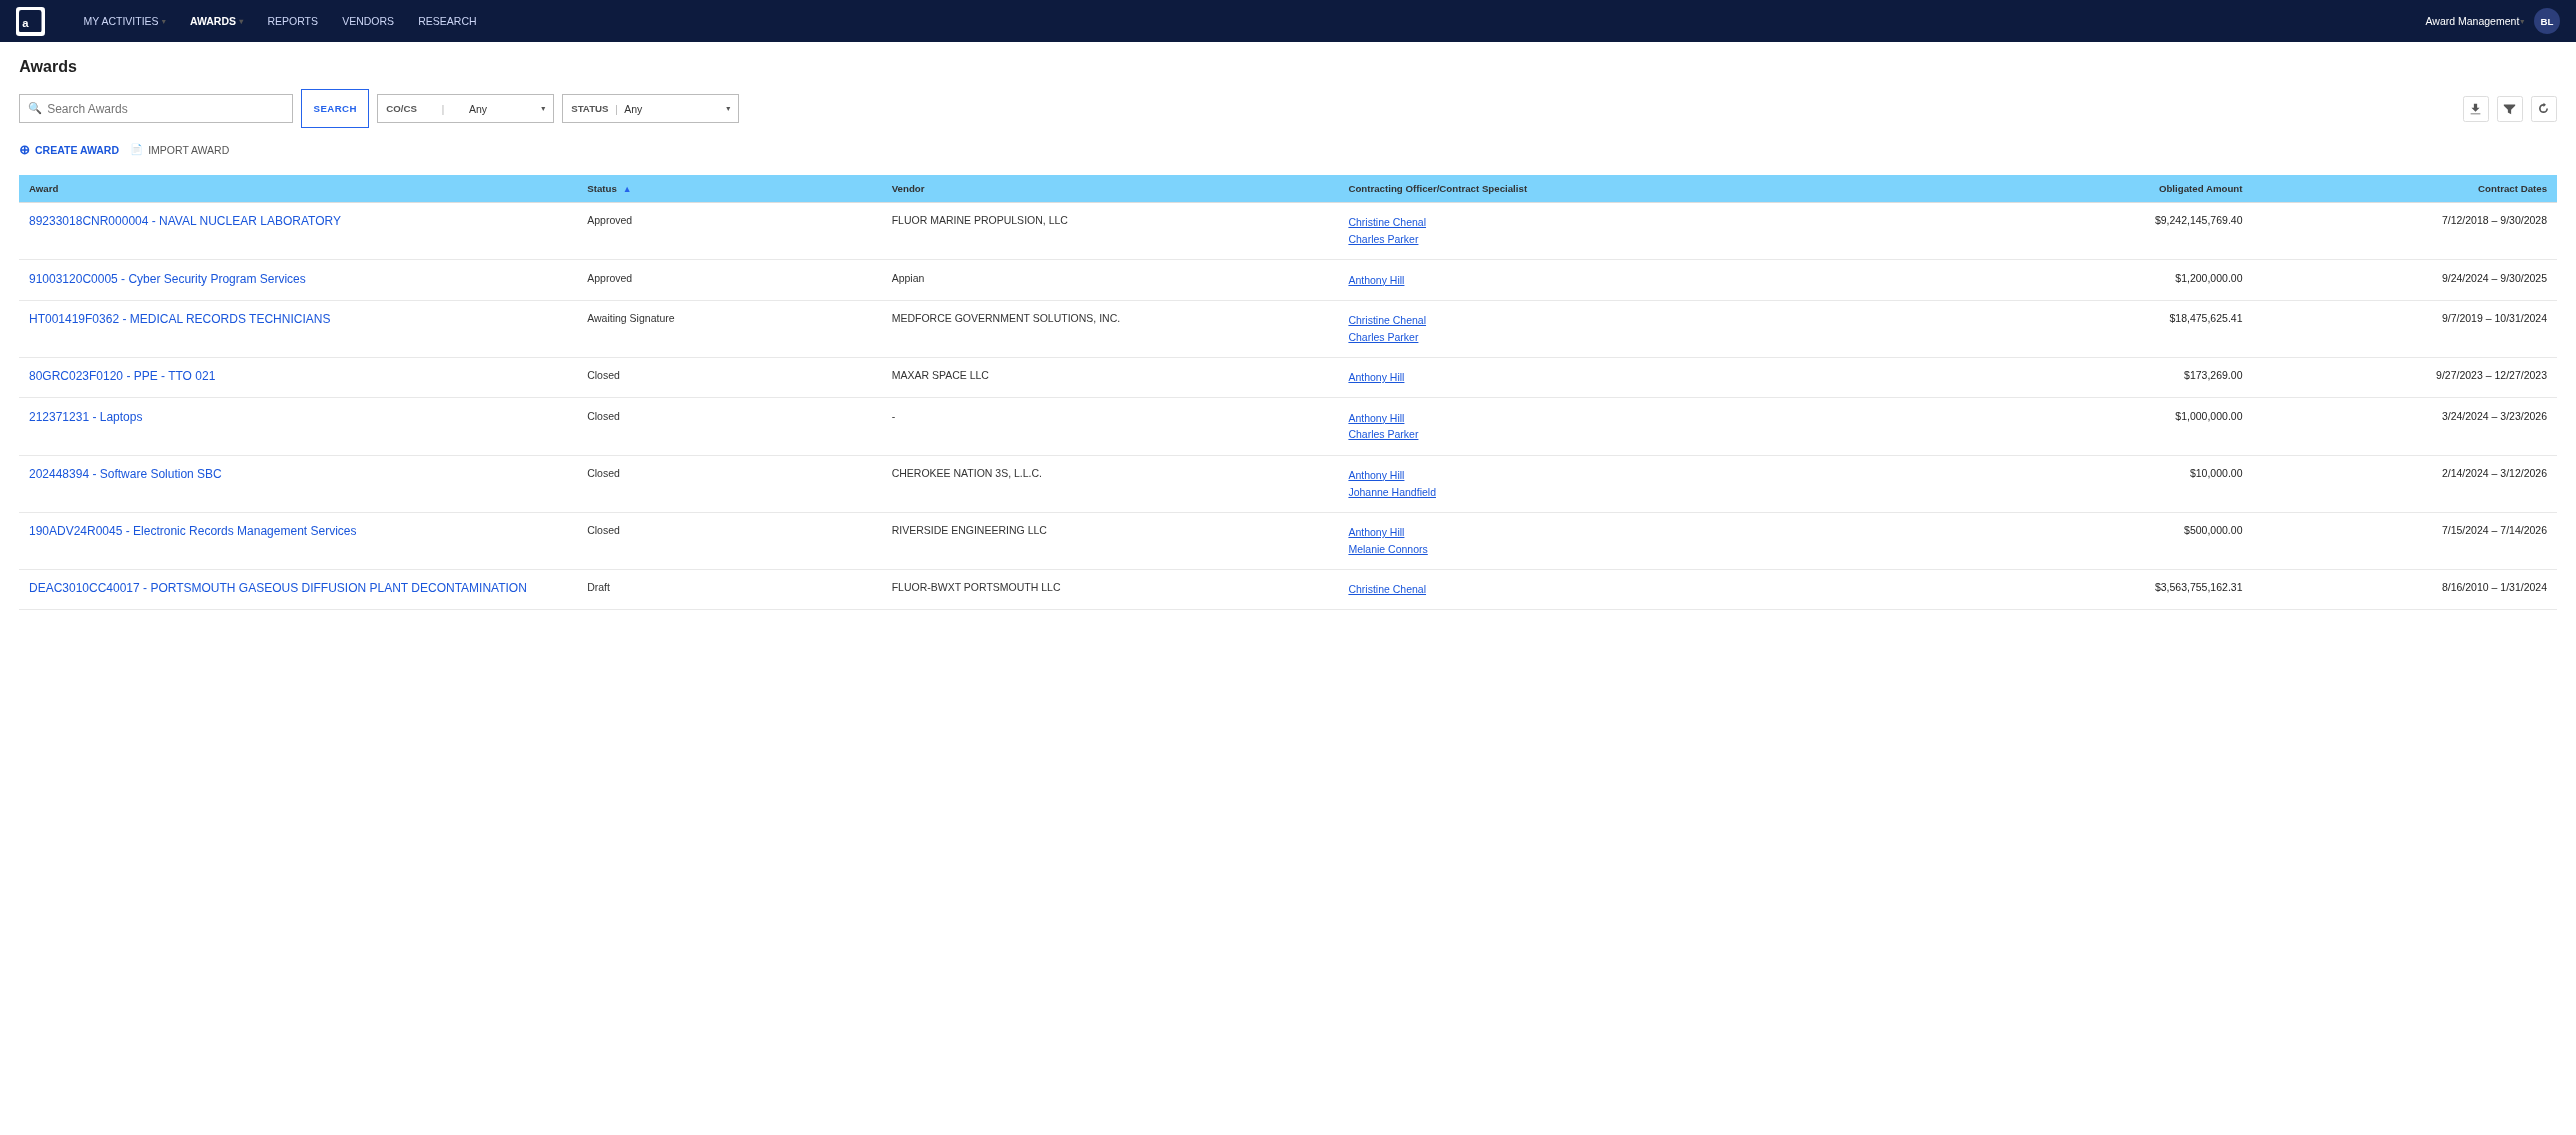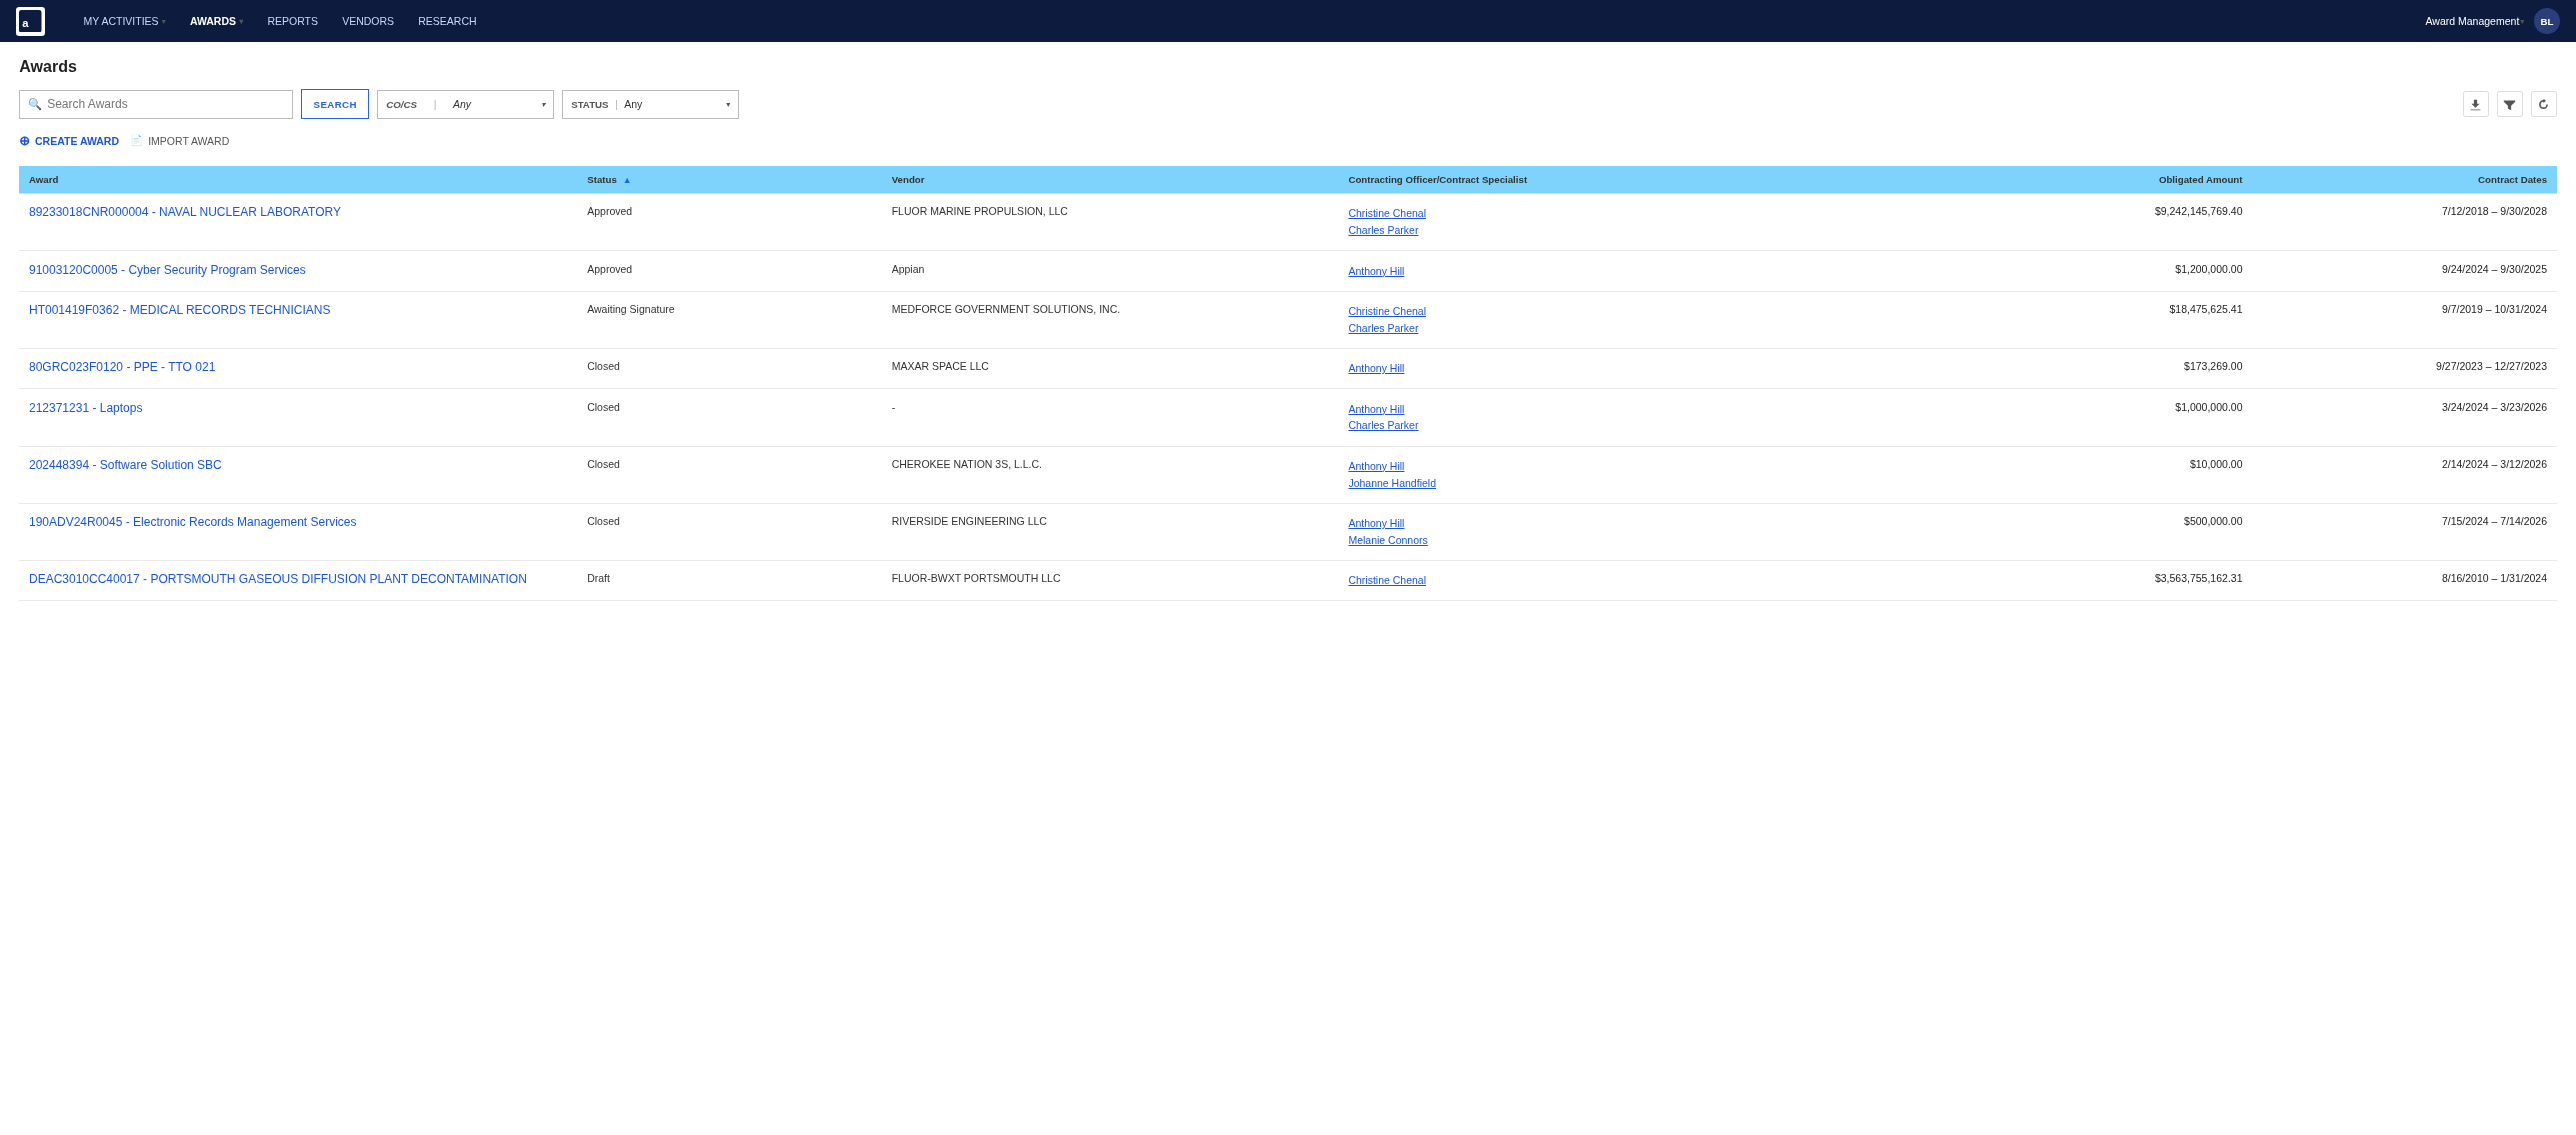--- a/index.html
+++ b/index.html
@@ -58,26 +58,26 @@
       padding: 3.2px 8px; gap: 4.8px; flex: 0 0 274px; height: 29px;
     }
     .search-icon { color: #888; font-size: 11.3px; }
     .search-input {
       border: none; outline: none; font-size: 12px; color: #555;
       width: 100%; background: transparent;
     }
     .btn-search {
       background: #fff; border: 0.8px solid #2563eb; color: #2563eb;
       font-size: 9.7px; font-weight: 600; padding: 4px 11.3px; cursor: pointer;
-      height: 30px; letter-spacing: 0.4px;
+      height: 39px; letter-spacing: 0.4px;
     }
 
     .filter-group {
       display: flex; align-items: center; border: 0.8px solid #bbb; height: 29px;
-      background: #fff; padding: 0 8px; gap: 15px; min-width: 177px; font-style: italic;
+      background: #fff; padding: 0 8px; gap: 23px; min-width: 177px;
     }
     .filter-label { font-size: 9.7px; font-weight: 600; color: #555; white-space: nowrap; }
     .filter-value { font-size: 10.5px; color: #333; flex: 1; }
     .filter-arrow { color: #555; font-size: 8px; }
 
     .status-group {
       display: flex; align-items: center; border: 0.8px solid #bbb; height: 29px;
       background: #fff; padding: 0 8px; gap: 4.8px; min-width: 177px;
     }
 

